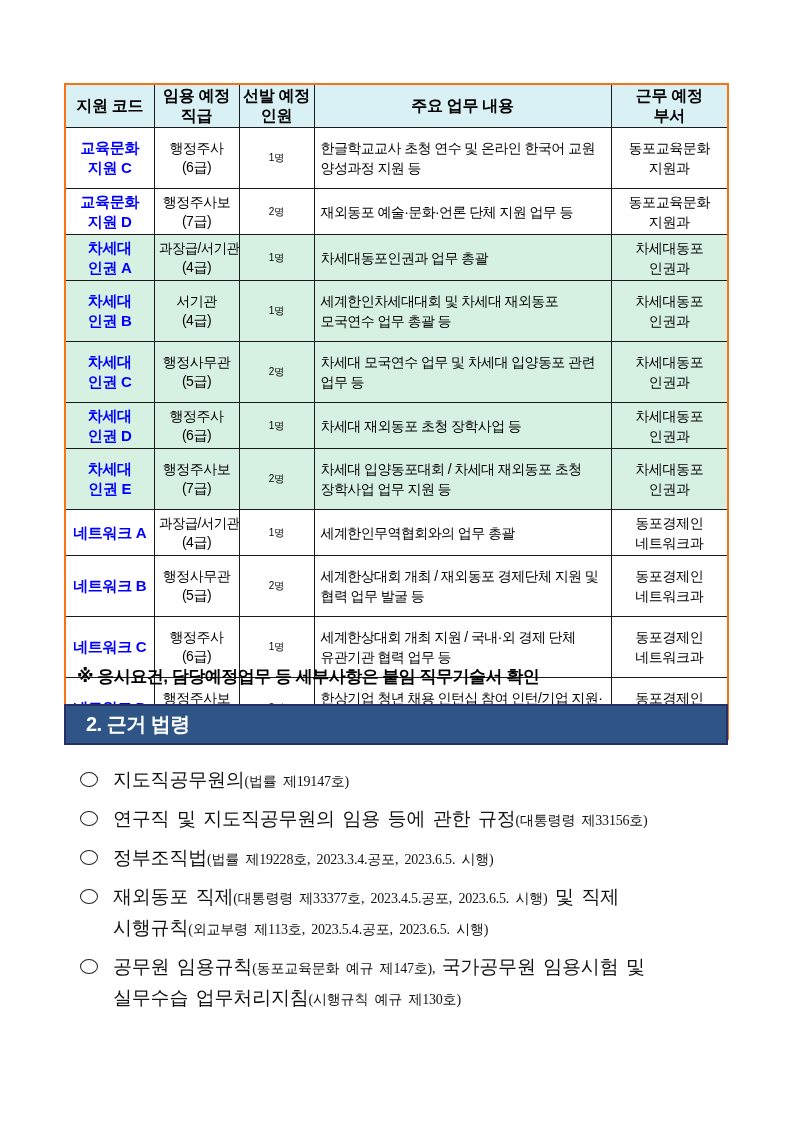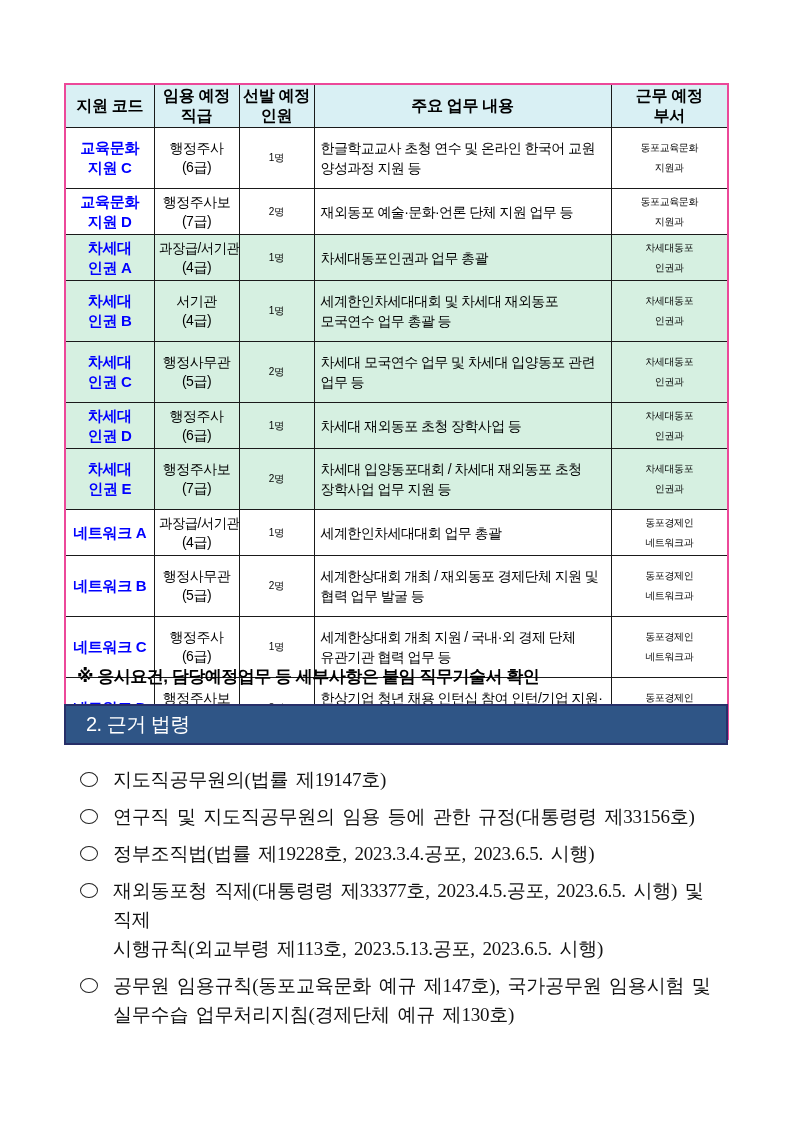--- a/index.html
+++ b/index.html
@@ -12,21 +12,21 @@
     font-family:"Liberation Sans","DejaVu Sans",sans-serif;
     color:#000;
   }
 
   
   .job-table{
     position:absolute;left:64px;top:83px;
     width:663px;
     border-collapse:collapse;
     table-layout:fixed;
-    border:2px solid #ec4899;
+    border:2px solid #f97316;
   }
   .job-table th,.job-table td{
     border:1px solid #1a1a1a;
     vertical-align:middle;
     text-align:center;
     white-space:pre-line;
     padding:1px 2px;
     overflow:hidden;
   }
   .job-table thead tr{height:42px;}
@@ -41,42 +41,42 @@
   .c-code{color:#0000ff;font-weight:bold;font-size:15px;line-height:20px;letter-spacing:-0.3px;}
   .c-grade{font-size:14px;line-height:19px;letter-spacing:-0.5px;}
   .c-count{font-size:10px;}
   .c-duty{
     text-align:left !important;
     font-size:14px;line-height:20px;
     padding:10px 6px !important;
     word-break:keep-all;
     letter-spacing:-0.6px;
   }
-  .c-dept{font-size:10px;line-height:20px;letter-spacing:-0.4px;}
+  .c-dept{font-size:14px;line-height:20px;letter-spacing:-0.4px;}
   .fit{display:inline-block;white-space:nowrap;transform-origin:50% 50%;max-width:none;}
   .grade-line{display:block;}
 
   
   .note{
     position:absolute;left:77px;top:666px;width:680px;
     font-size:17px;font-weight:bold;letter-spacing:-0.5px;
     line-height:22px;
   }
 
   
   .section-bar{
     position:absolute;left:64px;top:704px;
     width:664px;height:41px;
     box-sizing:border-box;
     background:#2f5586;
     border:2px solid #272f68;
     display:flex;align-items:center;
     padding-left:20px;
     color:#fff;
-    font-size:20px;font-weight:normal;letter-spacing:-0.5px;
+    font-size:20px;font-weight:bold;letter-spacing:-0.5px;
   }
 
   
   .laws{
     position:absolute;left:80px;top:765px;width:655px;
     font-family:"Liberation Serif","DejaVu Serif",serif;
     color:#111;
   }
   .law-item{
     display:flex;
@@ -91,21 +91,21 @@
     box-sizing:border-box;
   }
   .law-text{
     flex:1;
     white-space:pre-line;
     font-size:19px;line-height:29px;
     word-spacing:3px;
     letter-spacing:-0.2px;
     word-break:keep-all;
   }
-  .law-small{font-size:19px;margin-top:40px;}
+  .law-small{font-size:14px;margin-top:40px;}
 </style>
 </head>
 <body>
 
 <div class="page">
 
   <table class="job-table">
     <colgroup>
       <col style="width:89px">
         <col style="width:85px">
@@ -186,21 +186,21 @@
         <td class="c-grade"><span class="grade-line"><span class="fit">행정주사보</span></span><span class="grade-line">(7급)</span></td>
         <td class="c-count">2명</td>
         <td class="c-duty">차세대 입양동포대회 / 차세대 재외동포 초청 장학사업 업무 지원 등</td>
         <td class="c-dept">차세대동포
 인권과</td>
       </tr>
       <tr>
         <td class="c-code">네트워크 A</td>
         <td class="c-grade"><span class="grade-line"><span class="fit" style="transform: scaleX(0.952);">과장급/서기관</span></span><span class="grade-line">(4급)</span></td>
         <td class="c-count">1명</td>
-        <td class="c-duty">세계한인차세대대회 업무 총괄</td>
+        <td class="c-duty">세계한인무역협회와의 업무 총괄</td>
         <td class="c-dept">동포경제인
 네트워크과</td>
       </tr>
       <tr>
         <td class="c-code">네트워크 B</td>
         <td class="c-grade"><span class="grade-line"><span class="fit">행정사무관</span></span><span class="grade-line">(5급)</span></td>
         <td class="c-count">2명</td>
         <td class="c-duty">세계한상대회 개최 / 재외동포 경제단체 지원 및 협력 업무 발굴 등</td>
         <td class="c-dept">동포경제인
 네트워크과</td>
@@ -238,23 +238,23 @@
     <div class="law-item">
       <span class="bullet"></span>
       <div class="law-text"><span class="law-big">연구직 및 지도직공무원의 임용 등에 관한 규정</span><span class="law-small">(대통령령 제33156호)</span></div>
     </div>
     <div class="law-item">
       <span class="bullet"></span>
       <div class="law-text"><span class="law-big">정부조직법</span><span class="law-small">(법률 제19228호, 2023.3.4.공포, 2023.6.5. 시행)</span></div>
     </div>
     <div class="law-item">
       <span class="bullet"></span>
-      <div class="law-text"><span class="law-big">재외동포청 직제</span><span class="law-small">(대통령령 제33377호, 2023.4.5.공포, 2023.6.5. 시행)</span><span class="law-big"> 및 직제
-시행규칙</span><span class="law-small">(외교부령 제113호, 2023.5.13.공포, 2023.6.5. 시행)</span></div>
+      <div class="law-text"><span class="law-big">재외동포 직제</span><span class="law-small">(대통령령 제33377호, 2023.4.5.공포, 2023.6.5. 시행)</span><span class="law-big"> 및 직제
+시행규칙</span><span class="law-small">(외교부령 제113호, 2023.5.4.공포, 2023.6.5. 시행)</span></div>
     </div>
     <div class="law-item">
       <span class="bullet"></span>
       <div class="law-text"><span class="law-big">공무원 임용규칙</span><span class="law-small">(동포교육문화 예규 제147호), </span><span class="law-big">국가공무원 임용시험 및
-실무수습 업무처리지침</span><span class="law-small">(경제단체 예규 제130호)</span></div>
+실무수습 업무처리지침</span><span class="law-small">(시행규칙 예규 제130호)</span></div>
     </div>
   </div>
 
 </div>
 
 </body></html>

